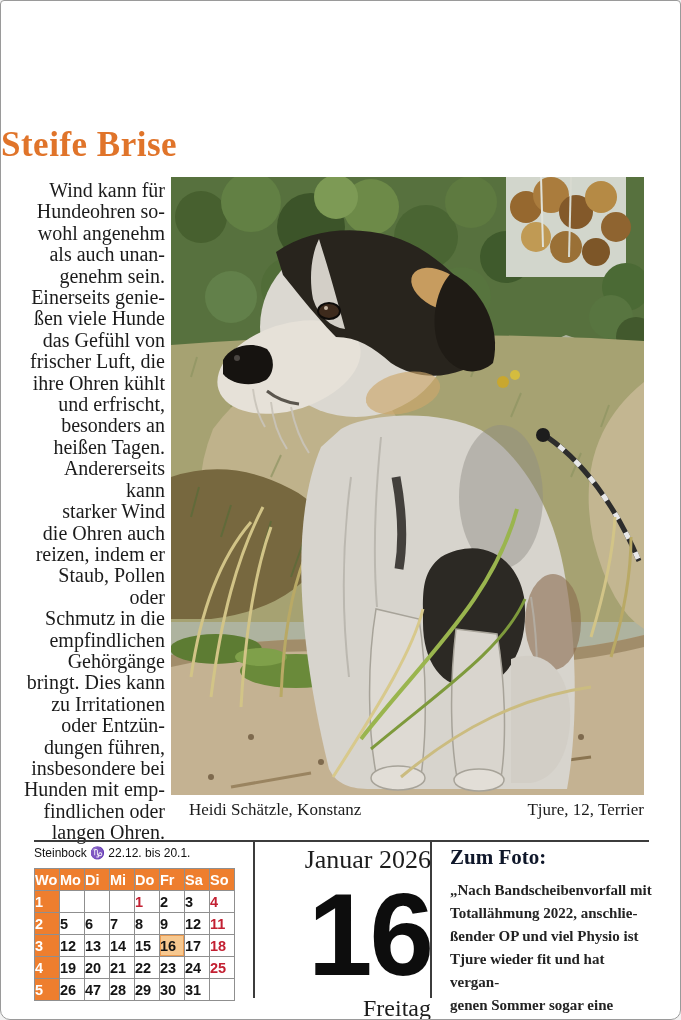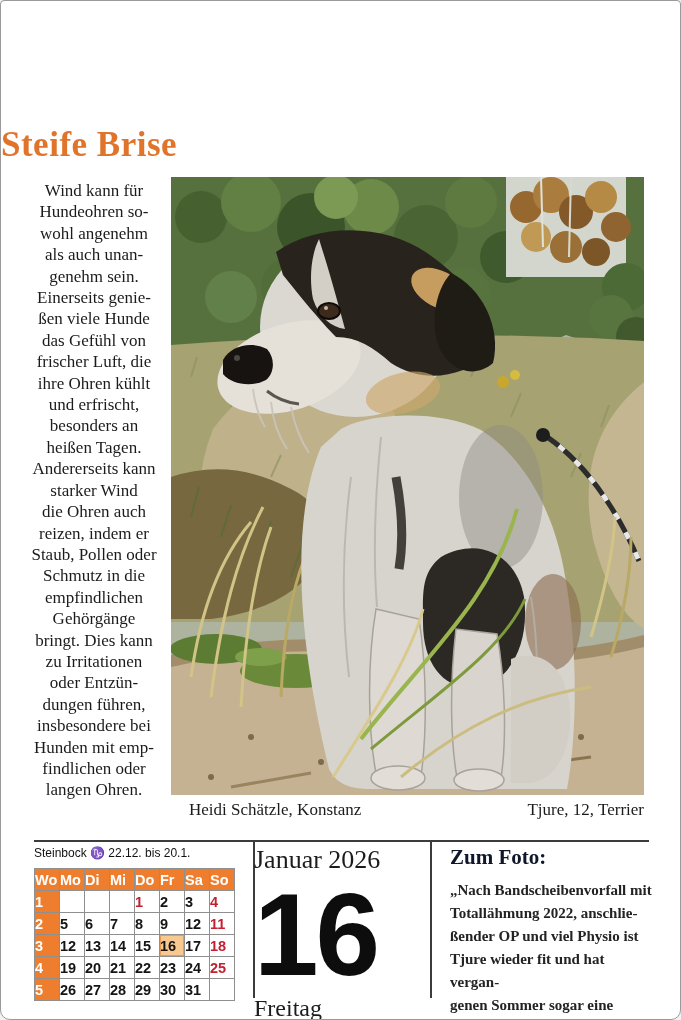--- a/index.html
+++ b/index.html
@@ -9,21 +9,21 @@
     border-radius:4px 4px 10px 10px; overflow:hidden;
     font-family:"Liberation Serif", serif; color:#1c1c1c;
   }
   .page-title {
     position:absolute; top:124px; left:0; width:100%;
     font-size:35px; font-weight:bold;
     color:#e0742a; letter-spacing:0.5px;
   }
   .article-text {
     position:absolute; top:179px; left:22px; width:142px;
-    text-align:center; font-size:17px; line-height:21.4px;
+    text-align:right; font-size:20px; line-height:21.4px;
     white-space:pre-line; color:#1b1b1b;
   }
   .photo-frame {
     position:absolute; top:176px; left:170px; width:473px; height:618px;
     overflow:hidden; background:#aeb39f;
   }
   .photo-frame svg { display:block; }
   .caption-row {
     position:absolute; top:799px; left:170px; width:473px;
     font-size:17px; color:#1b1b1b;
@@ -53,21 +53,21 @@
     text-align:left; vertical-align:middle;
     font-size:14.5px; font-weight:bold; padding:0;
   }
   .mini-cal .head, .mini-cal .weeknum { background:#ee7e2e; color:#ffffff; }
   .mini-cal td { color:#141414; background:#ffffff; }
   .mini-cal td.red { color:#c32032; }
   .mini-cal td.today { background:#f7c88f; box-shadow:inset 0 0 0 1px #ec9c52; }
 
   .date-block {
     position:absolute; top:842px; left:253px; width:177px; height:160px;
-    text-align:left;
+    text-align:right;
   }
   .month-year { font-size:26px; margin-top:2px; }
   .big-day {
     font-family:"Liberation Sans", sans-serif; font-weight:bold;
     font-size:116px; line-height:104px; margin-top:8px; letter-spacing:-3px;
     color:#0d0d0d;
   }
   .weekday { font-size:24px; margin-top:8px; }
 
   .zumfoto-block { position:absolute; top:844px; left:449px; width:204px; }
@@ -323,21 +323,21 @@
           <td>20</td>
           <td>21</td>
           <td>22</td>
           <td>23</td>
           <td>24</td>
           <td class="red">25</td>
         </tr>
         <tr>
           <th class="weeknum">5</th>
           <td>26</td>
-          <td>27</td>
+          <td>47</td>
           <td>28</td>
           <td>29</td>
           <td>30</td>
           <td>31</td>
           <td></td>
         </tr>
       </tbody>
     </table>
 
   <div class="date-block">

